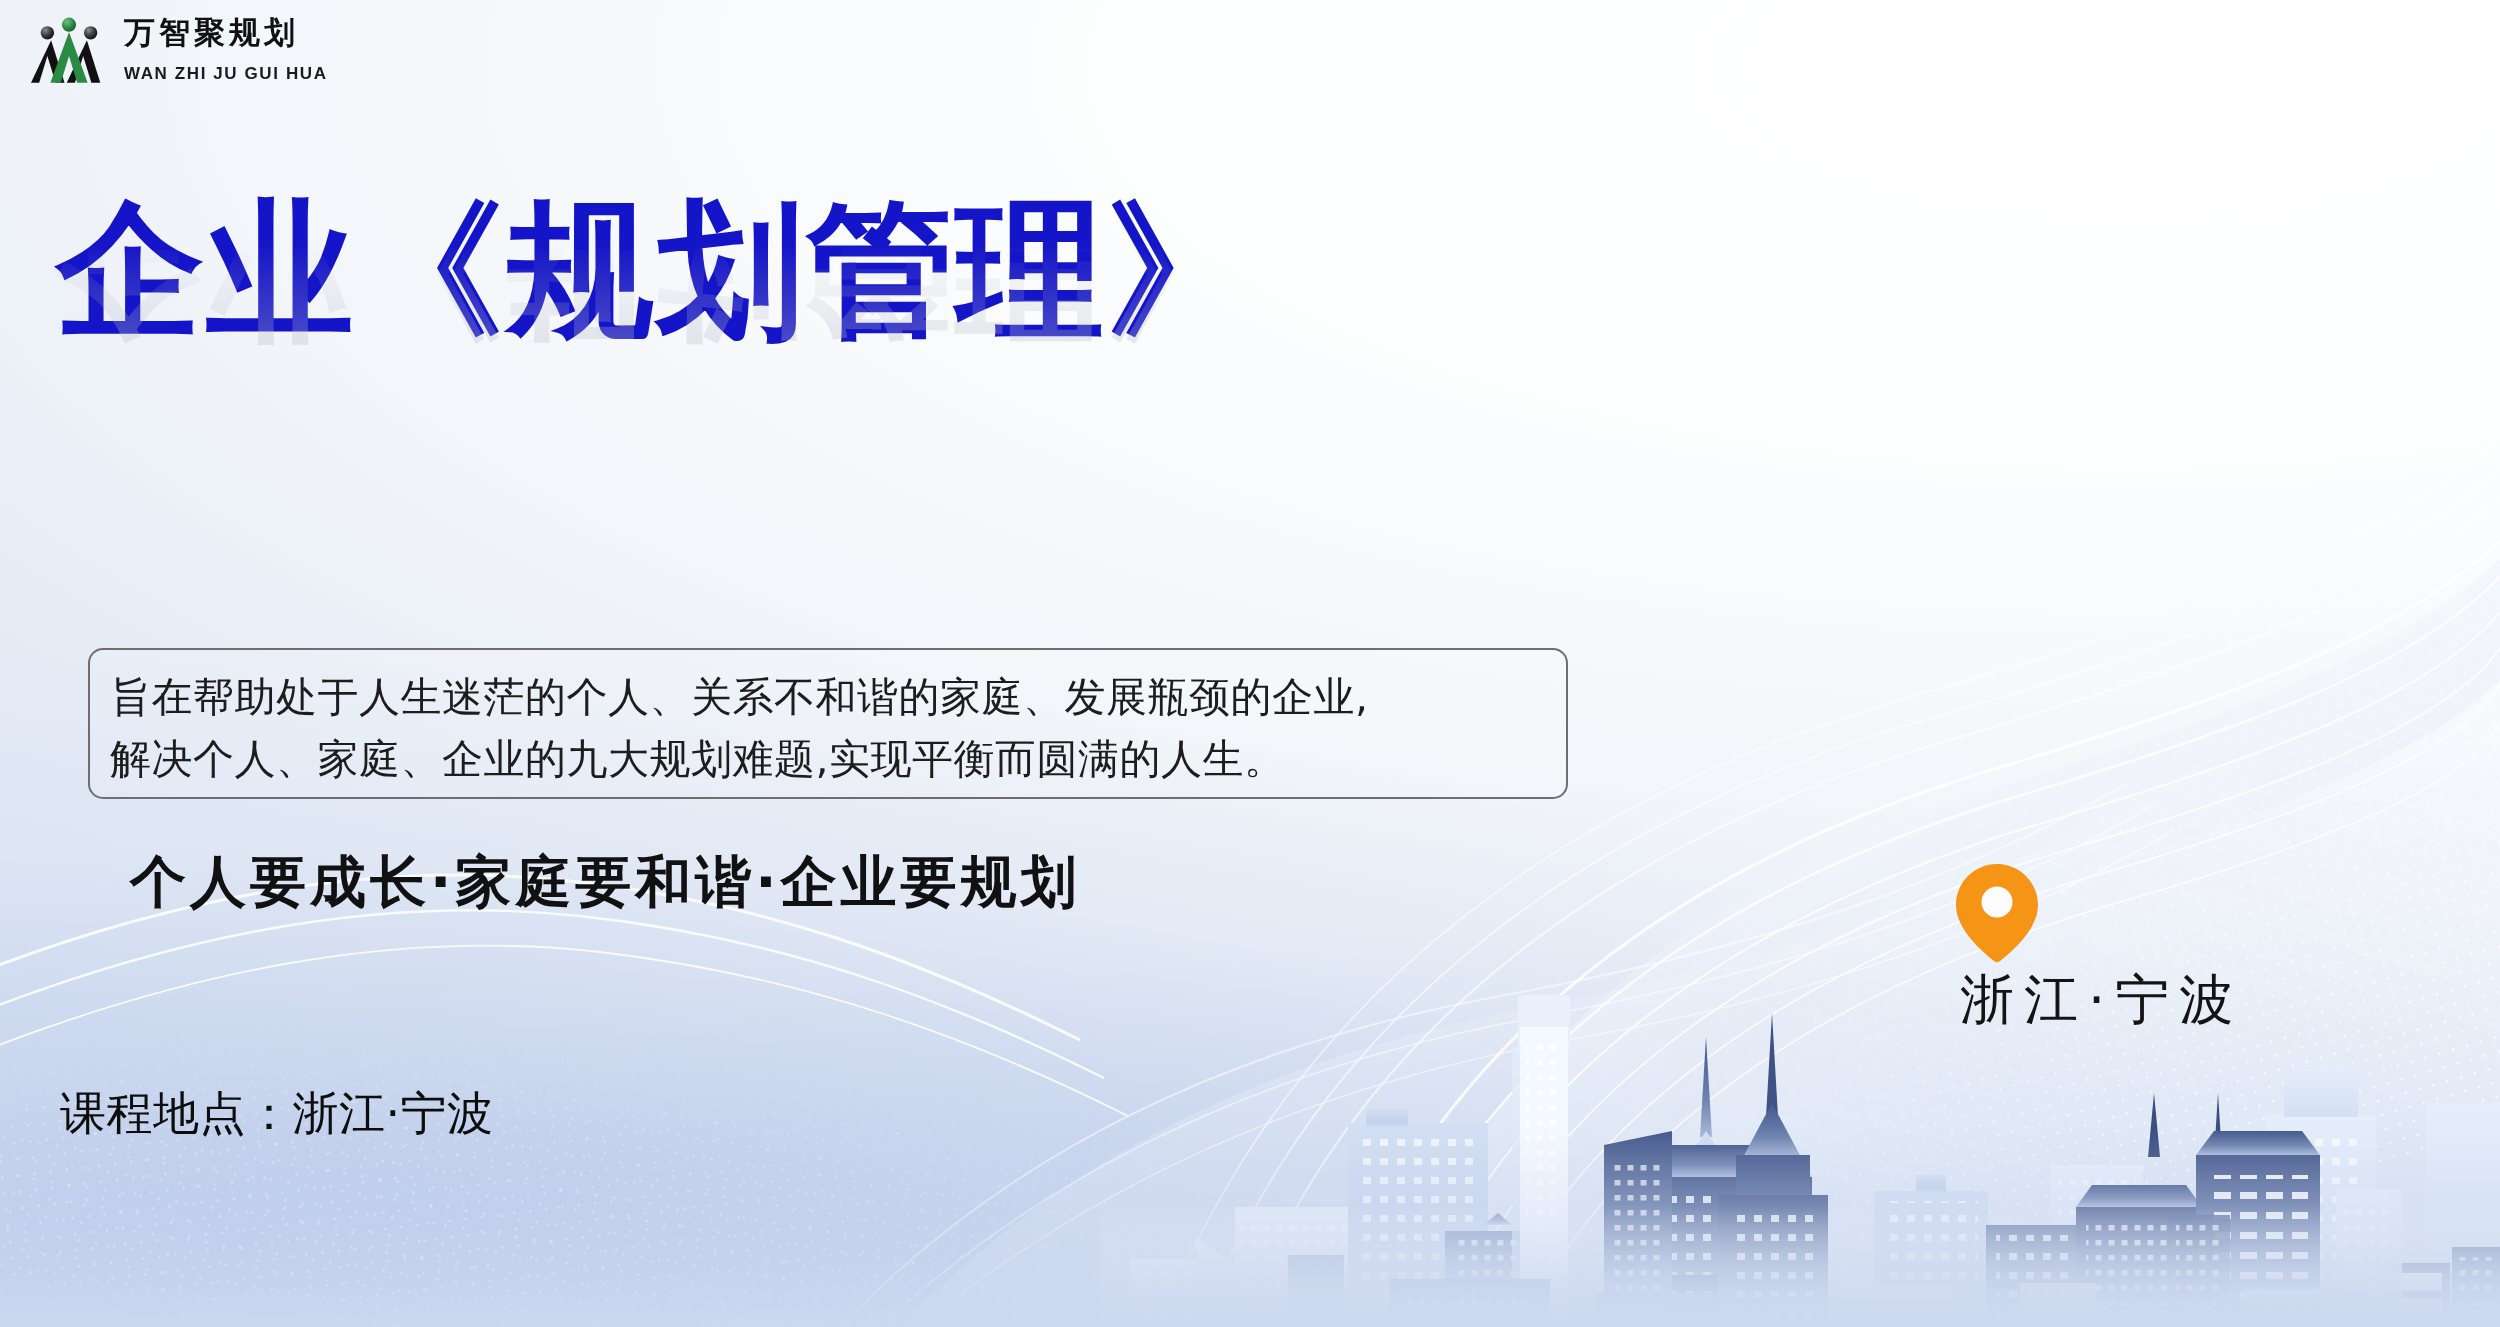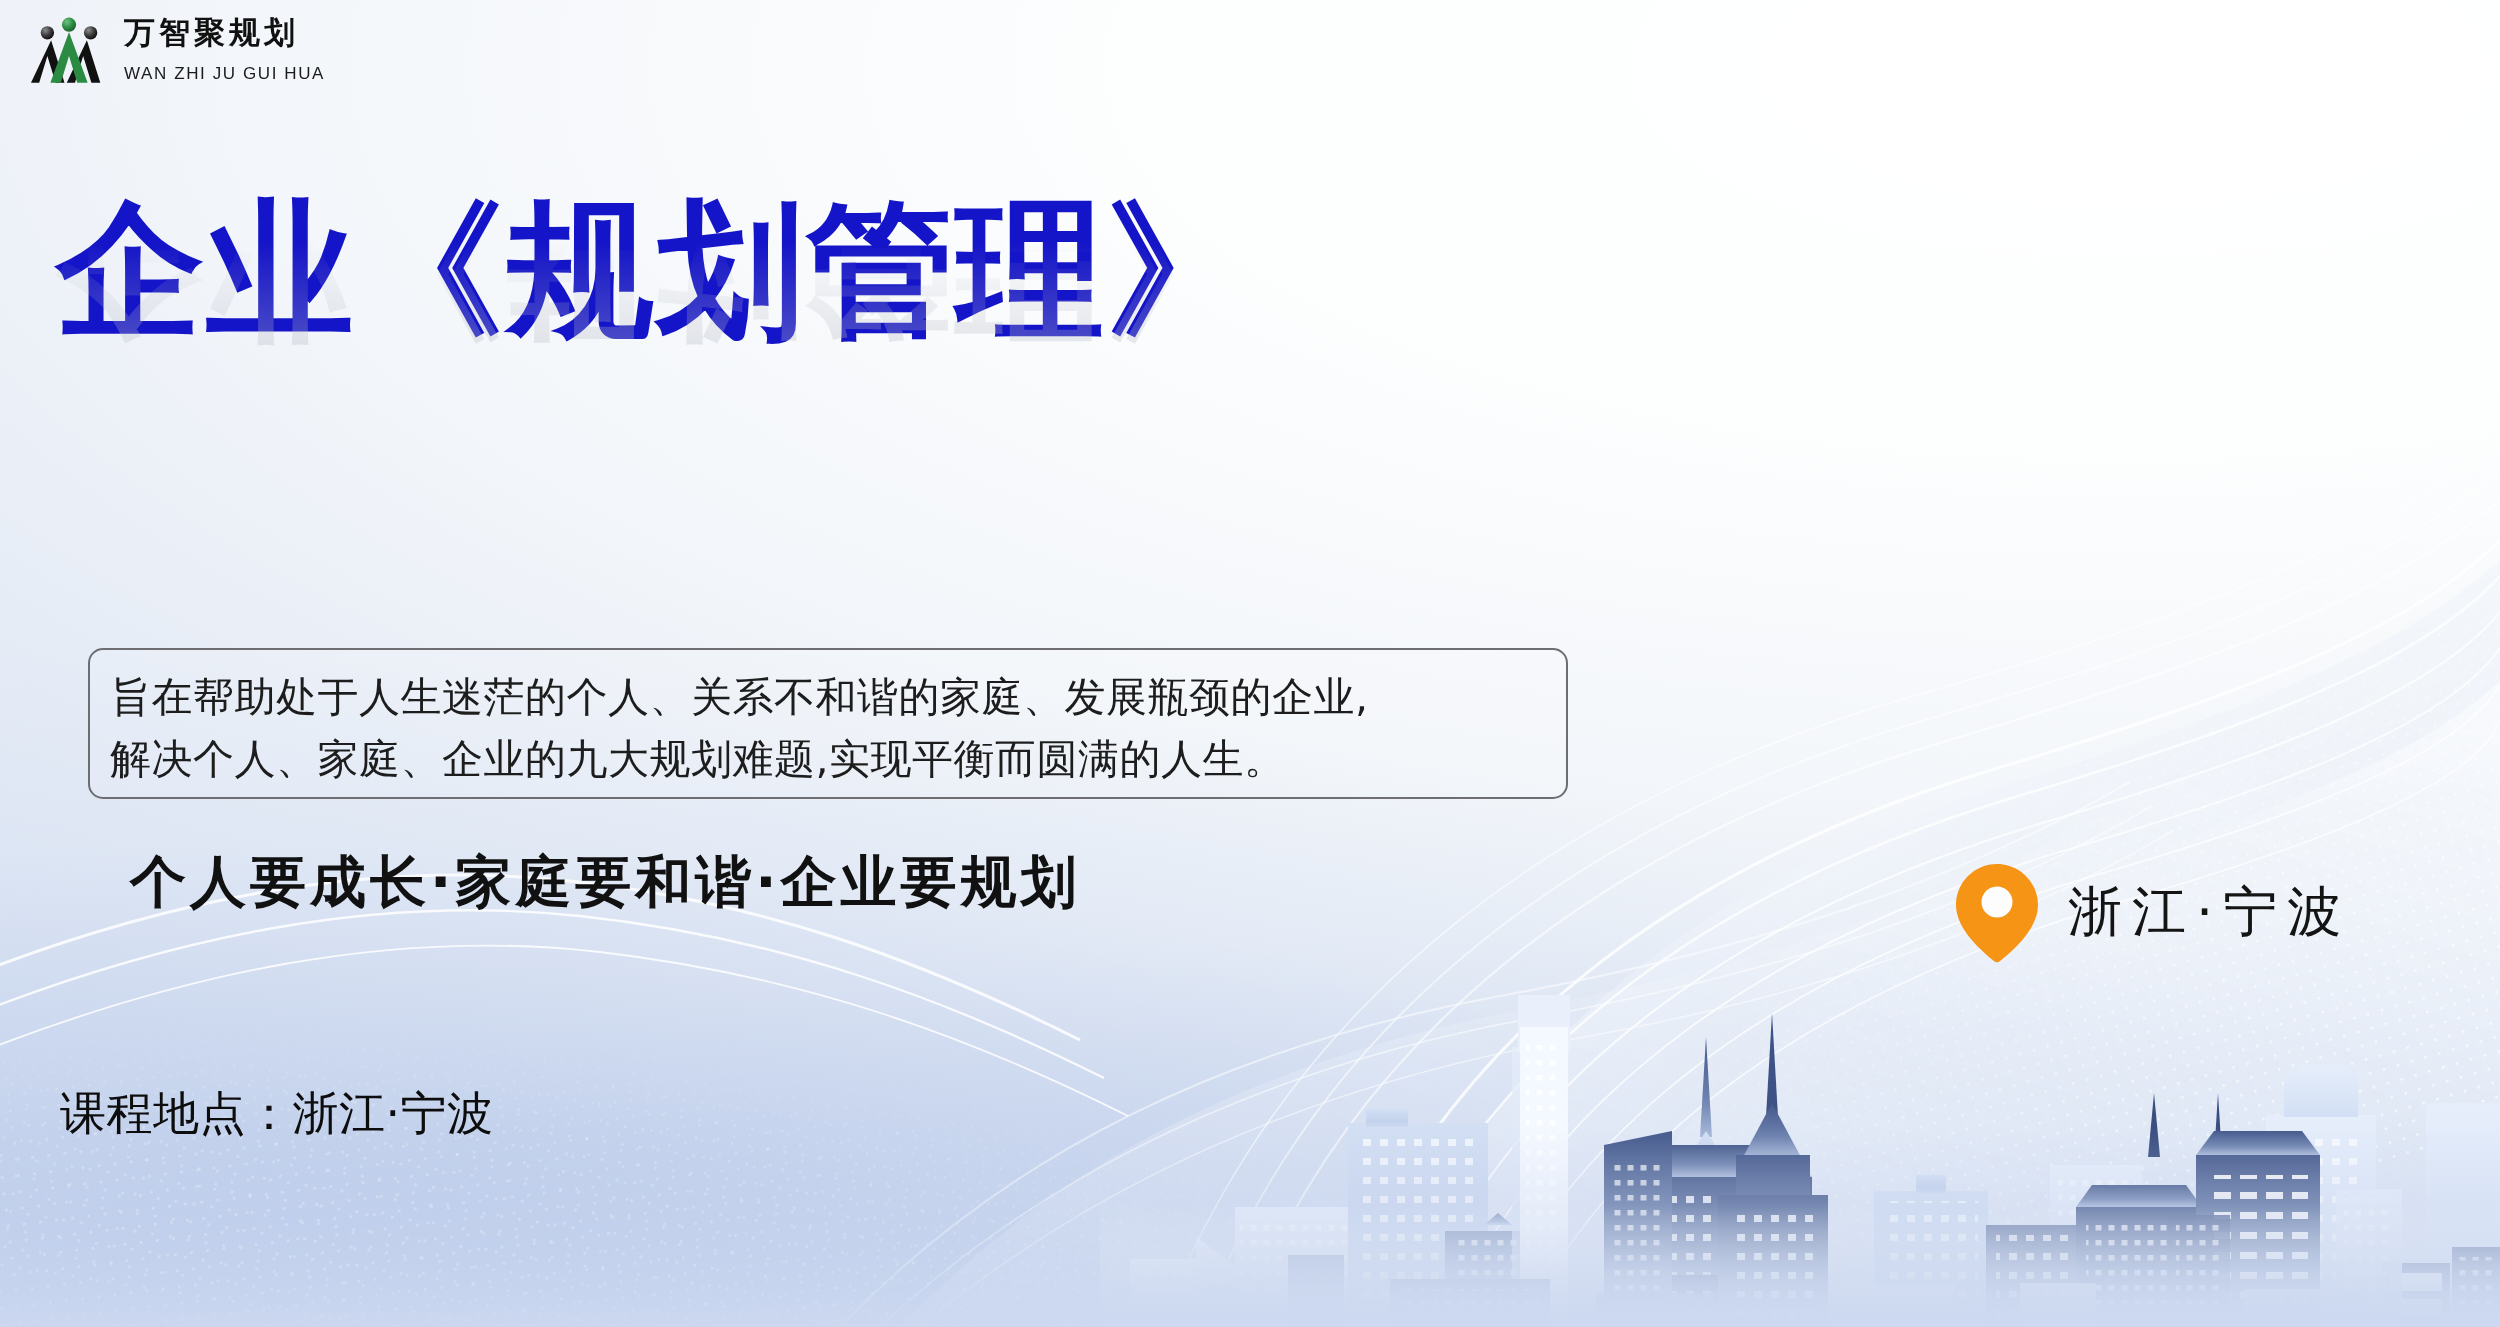--- a/index.html
+++ b/index.html
@@ -76,21 +76,21 @@
   .logo{ position:absolute; left:28px; top:14px; display:flex; align-items:center; gap:14px; }
   .logo-mark{ width:82px; height:72px; flex:0 0 auto; }
   .logo-mark svg{ width:100%; height:100%; display:block; }
   .logo-text{ display:flex; flex-direction:column; }
   .logo-cn{
     font-family:"DejaVu Serif","Liberation Serif",serif;
     font-size:31px; font-weight:700; color:#111; letter-spacing:4px; line-height:1.12;
   }
   .logo-en{
     font-family:"Liberation Sans","DejaVu Sans",sans-serif;
-    font-size:17px; font-weight:400; color:#1b1b1b; letter-spacing:1.6px; line-height:1.2; margin-top:14px;
+    font-size:17px; font-weight:700; color:#1b1b1b; letter-spacing:1.6px; line-height:1.2; margin-top:14px;
   }
 
   
   .headline-wrap{ position:absolute; left:56px; top:196px; width:1700px; }
   .headline{
     font-family:"DejaVu Sans","Liberation Sans",sans-serif;
     font-size:148px; font-weight:700; line-height:1;
     color:#1414c8; letter-spacing:2px; white-space:nowrap;
   }
   .headline-reflection{
@@ -120,21 +120,21 @@
   
   .tagline{
     position:absolute; left:130px; top:845px;
     font-family:"DejaVu Sans","Liberation Sans",sans-serif;
     font-size:56px; font-weight:700; color:#111; letter-spacing:4px; white-space:nowrap;
   }
 
   
   .location{
     position:absolute; left:1950px; top:860px;
-    display:flex; flex-direction:row; align-items:center; gap:14px;
+    display:flex; flex-direction:column; align-items:flex-start; 
   }
   .pin-icon{ width:94px; height:104px; }
   .pin-icon svg{ width:100%; height:100%; display:block; }
   .location-label{
     font-family:"DejaVu Sans","Liberation Sans",sans-serif;
     font-size:54px; font-weight:400; color:#141414; letter-spacing:10px;
     white-space:nowrap; text-indent:10px;
   }
 
   

